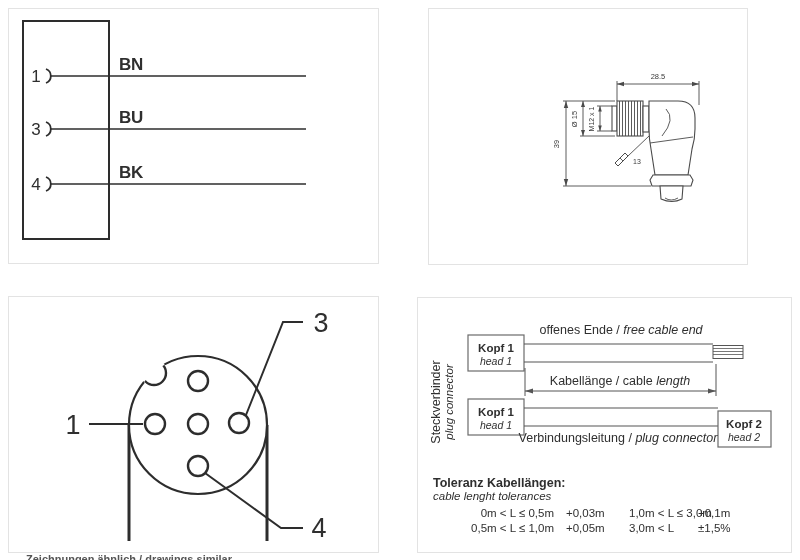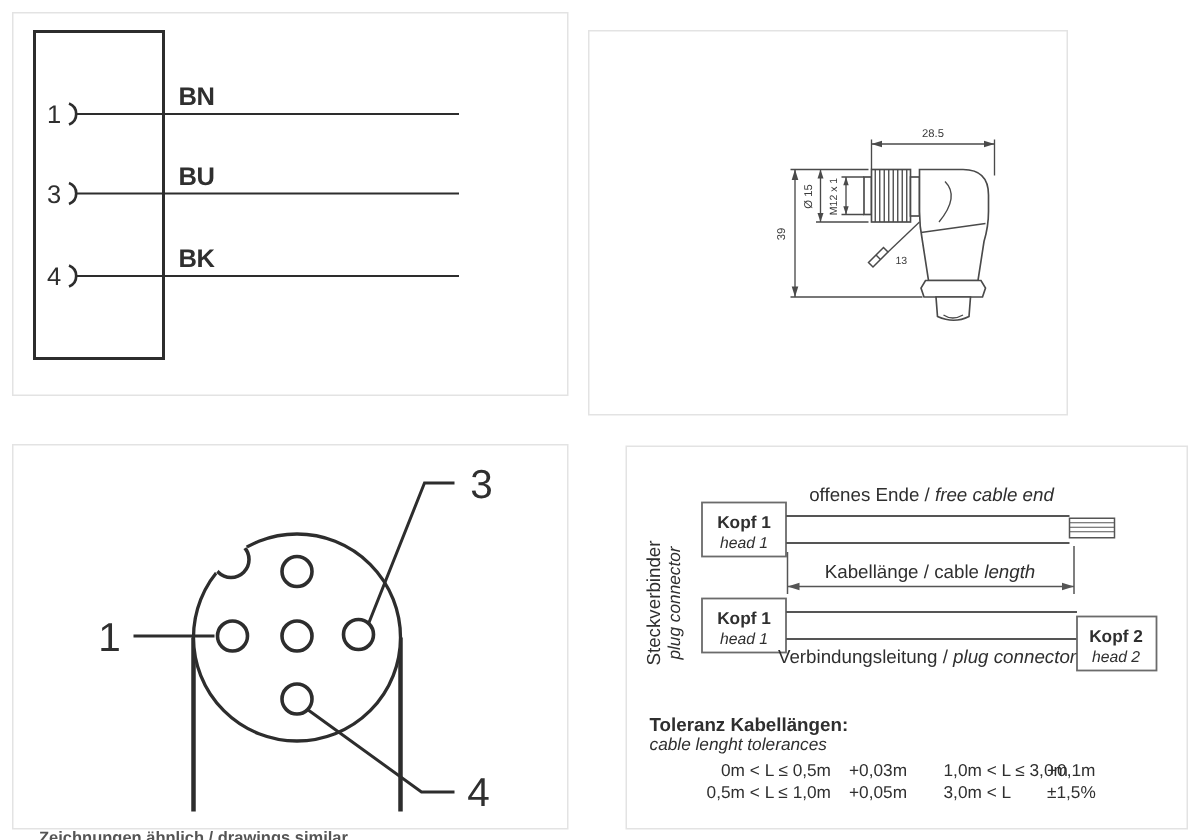--- a/index.html
+++ b/index.html
@@ -6,21 +6,21 @@
   body{
     width:800px;height:560px;position:relative;overflow:hidden;
     background:#ffffff;
     font-family:"Liberation Sans", sans-serif;
     color:#2f2f2f;
   }
   .panel{
     position:absolute;background:#fff;border:1px solid #e3e3e3;box-sizing:border-box;
   }
   #panel-wiring{left:8px;top:8px;width:371px;height:256px;}
-  #panel-dim{left:392px;top:8px;width:320px;height:257px;margin-top:12px;}
+  #panel-dim{left:428px;top:8px;width:320px;height:257px;}
   #panel-pinout{left:8px;top:296px;width:371px;height:257px;}
   #panel-cable{left:417px;top:297px;width:375px;height:256px;}
   svg{display:block;}
   svg text{font-family:"Liberation Sans", sans-serif;fill:#2f2f2f;}
   .wire-label{font-size:17px;font-weight:600;letter-spacing:-0.3px;}
   .pin-num{font-size:17px;font-weight:500;}
   .big-num{font-size:27px;font-weight:500;}
   .dim-text{font-size:7.5px;fill:#3a3a3a;}
   .dim-text-s{font-size:7px;fill:#3a3a3a;}
   .cbl{font-size:12.5px;}

